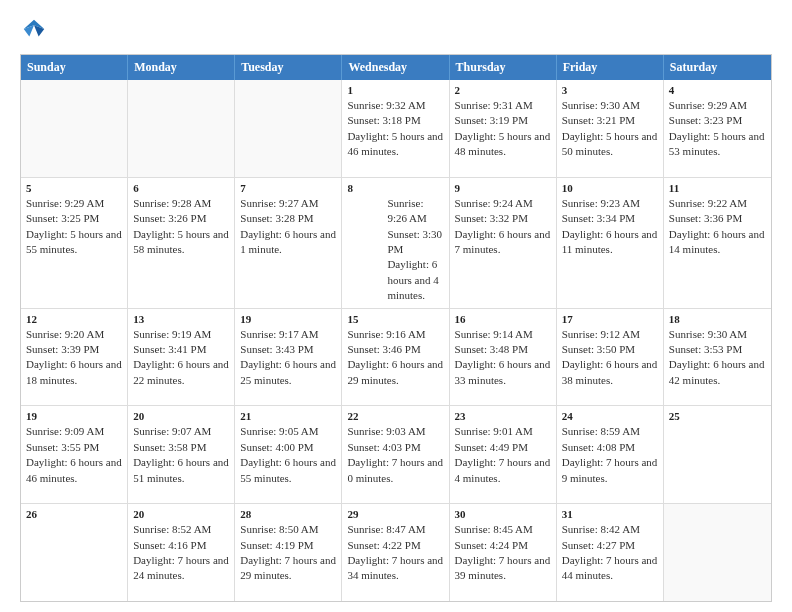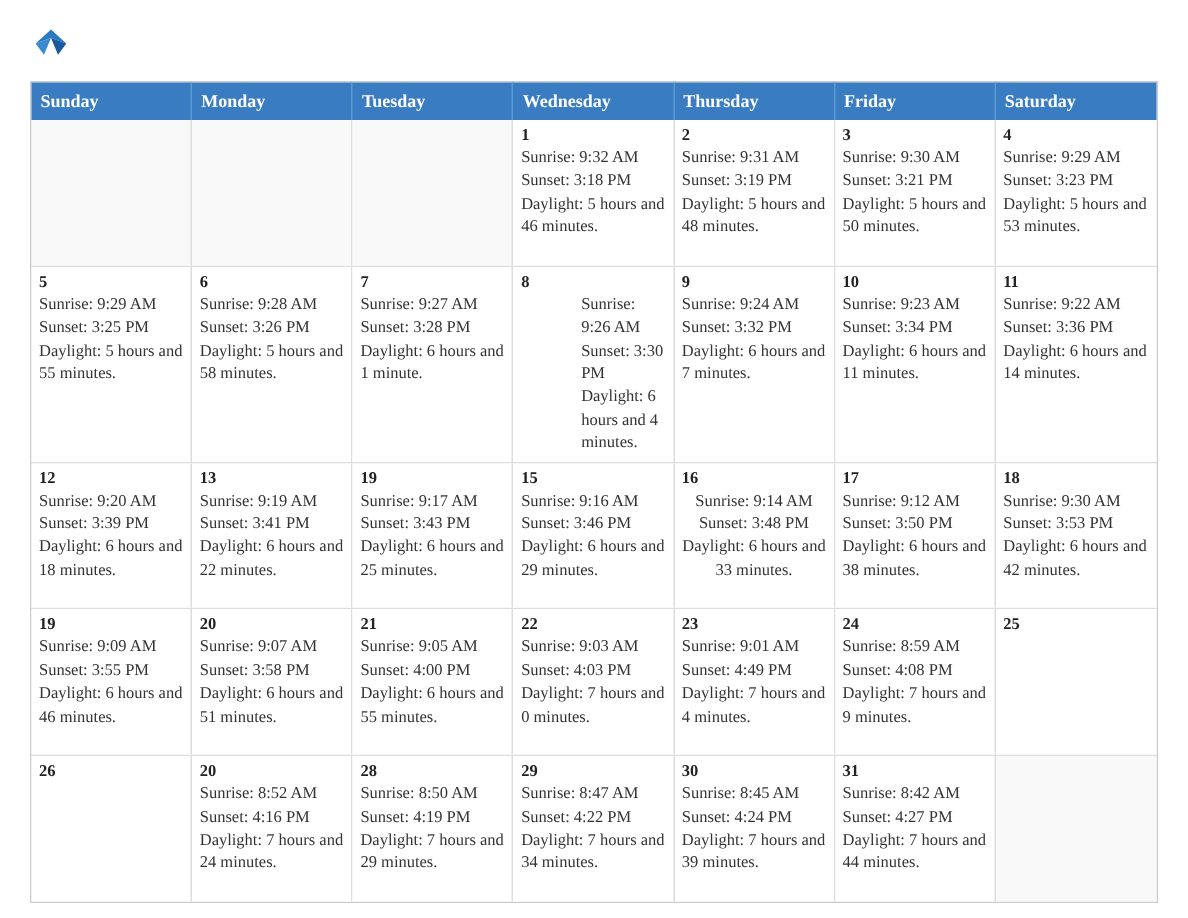--- a/index.html
+++ b/index.html
@@ -235,21 +235,21 @@
 Daylight: 6 hours and 25 minutes.</div>
           </div>
           <div class="cal-cell">
             <div class="day-num">15</div>
             <div class="cell-text" style="white-space: pre-wrap;">Sunrise: 9:16 AM
 Sunset: 3:46 PM
 Daylight: 6 hours and 29 minutes.</div>
           </div>
           <div class="cal-cell">
             <div class="day-num">16</div>
-            <div class="cell-text" style="white-space: pre-wrap; text-align: center;">Sunrise: 9:14 AM
+            <div class="cell-text" style="white-space: pre-wrap;">Sunrise: 9:14 AM
 Sunset: 3:48 PM
 Daylight: 6 hours and 33 minutes.</div>
           </div>
           <div class="cal-cell">
             <div class="day-num">17</div>
             <div class="cell-text" style="white-space: pre-wrap;">Sunrise: 9:12 AM
 Sunset: 3:50 PM
 Daylight: 6 hours and 38 minutes.</div>
           </div>
           <div class="cal-cell">

